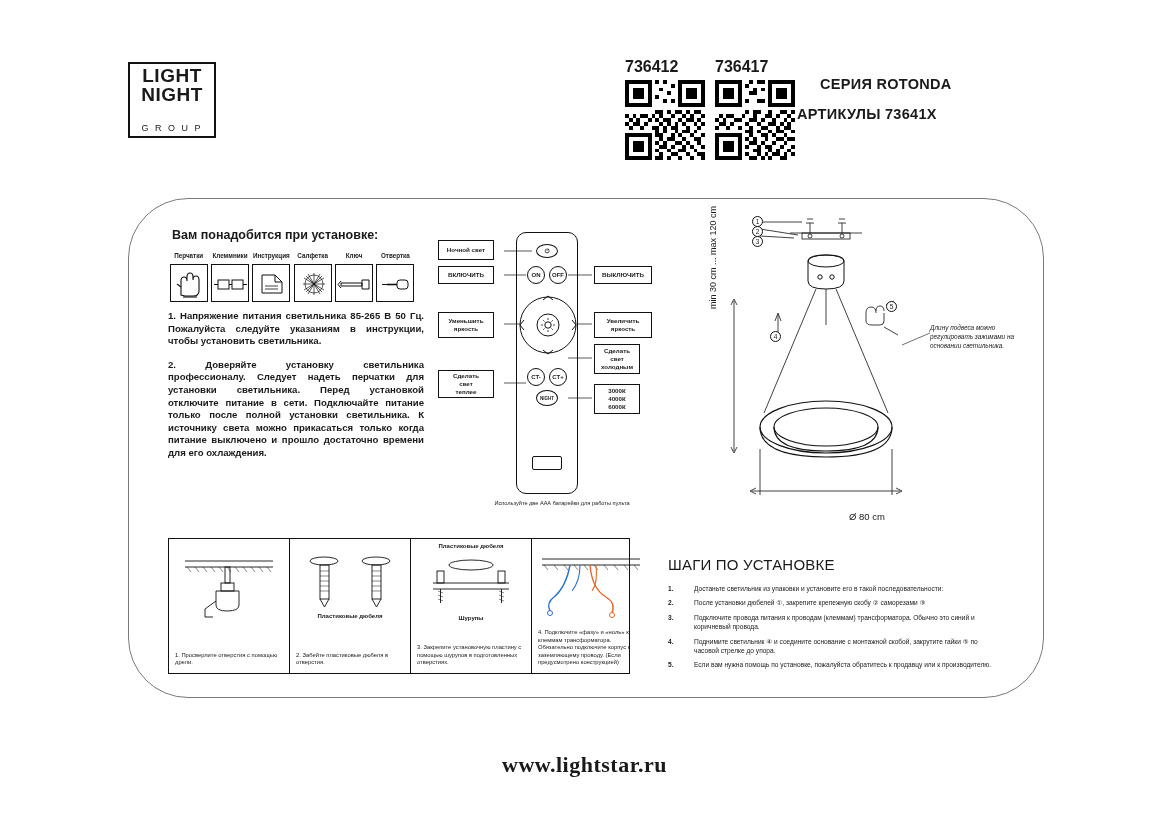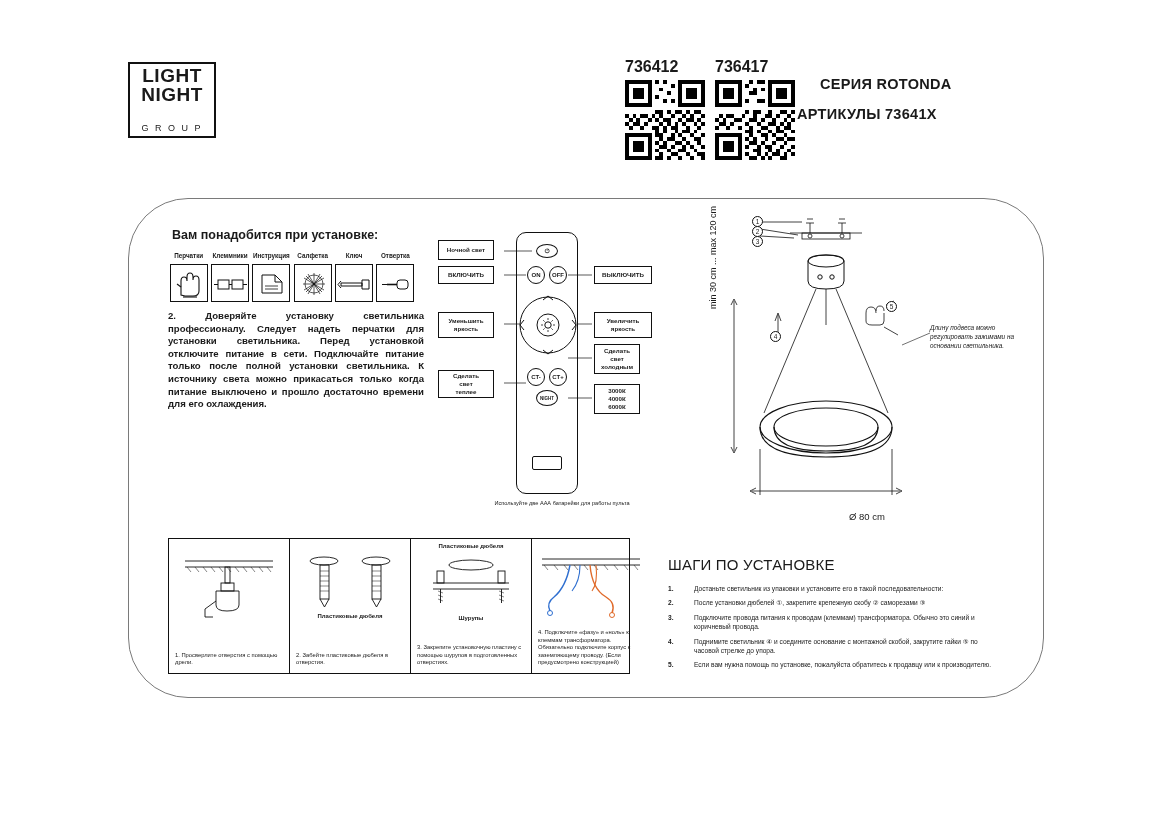--- a/index.html
+++ b/index.html
@@ -417,20 +417,21 @@
         <svg width="38" height="38" viewBox="0 0 38 38">
           <rect x="20" y="15" width="11" height="9" rx="3" fill="none" stroke="#111" stroke-width="1"></rect>
           <line x1="20" y1="19.5" x2="10" y2="19.5" stroke="#111" stroke-width="1.6"></line>
           <line x1="10" y1="19.5" x2="5" y2="19.5" stroke="#111" stroke-width="1"></line>
         </svg>
       </div>
     </div>
   </div>
 
   <div class="paras">
+    <div class="para">1. Напряжение питания светильника 85-265 В 50 Гц. Пожалуйста следуйте указаниям в инструкции, чтобы установить светильника.</div>
     <div class="para">2. Доверяйте установку светильника профессионалу. Следует надеть перчатки для установки светильника. Перед установкой отключите питание в сети. Подключайте питание только после полной установки светильника. К источнику света можно прикасаться только когда питание выключено и прошло достаточно времени для его охлаждения.</div>
   </div>
 
   <div class="remote-area">
     <div class="remote"></div>
 
     <div class="rbtn rcircle" style="left:104px; top:16px; width:22px; height:14px;">⏻</div>
     <div class="rbtn rcircle" style="left:95px; top:38px; width:18px; height:18px;">ON</div>
     <div class="rbtn rcircle" style="left:117px; top:38px; width:18px; height:18px;">OFF</div>
 
@@ -699,14 +700,15 @@
     <div class="step">
       <div class="n">4.</div>
       <div class="t">Поднимите светильник ④ и соедините основание с монтажной скобой, закрутите гайки ⑤ по часовой стрелке до упора.</div>
     </div>
     <div class="step">
       <div class="n">5.</div>
       <div class="t">Если вам нужна помощь по установке, пожалуйста обратитесь к продавцу или к производителю.</div>
     </div>
   </div>
 
+  <div class="footer">www.lightstar.ru</div>
 
 </div>
 
 </body></html>

